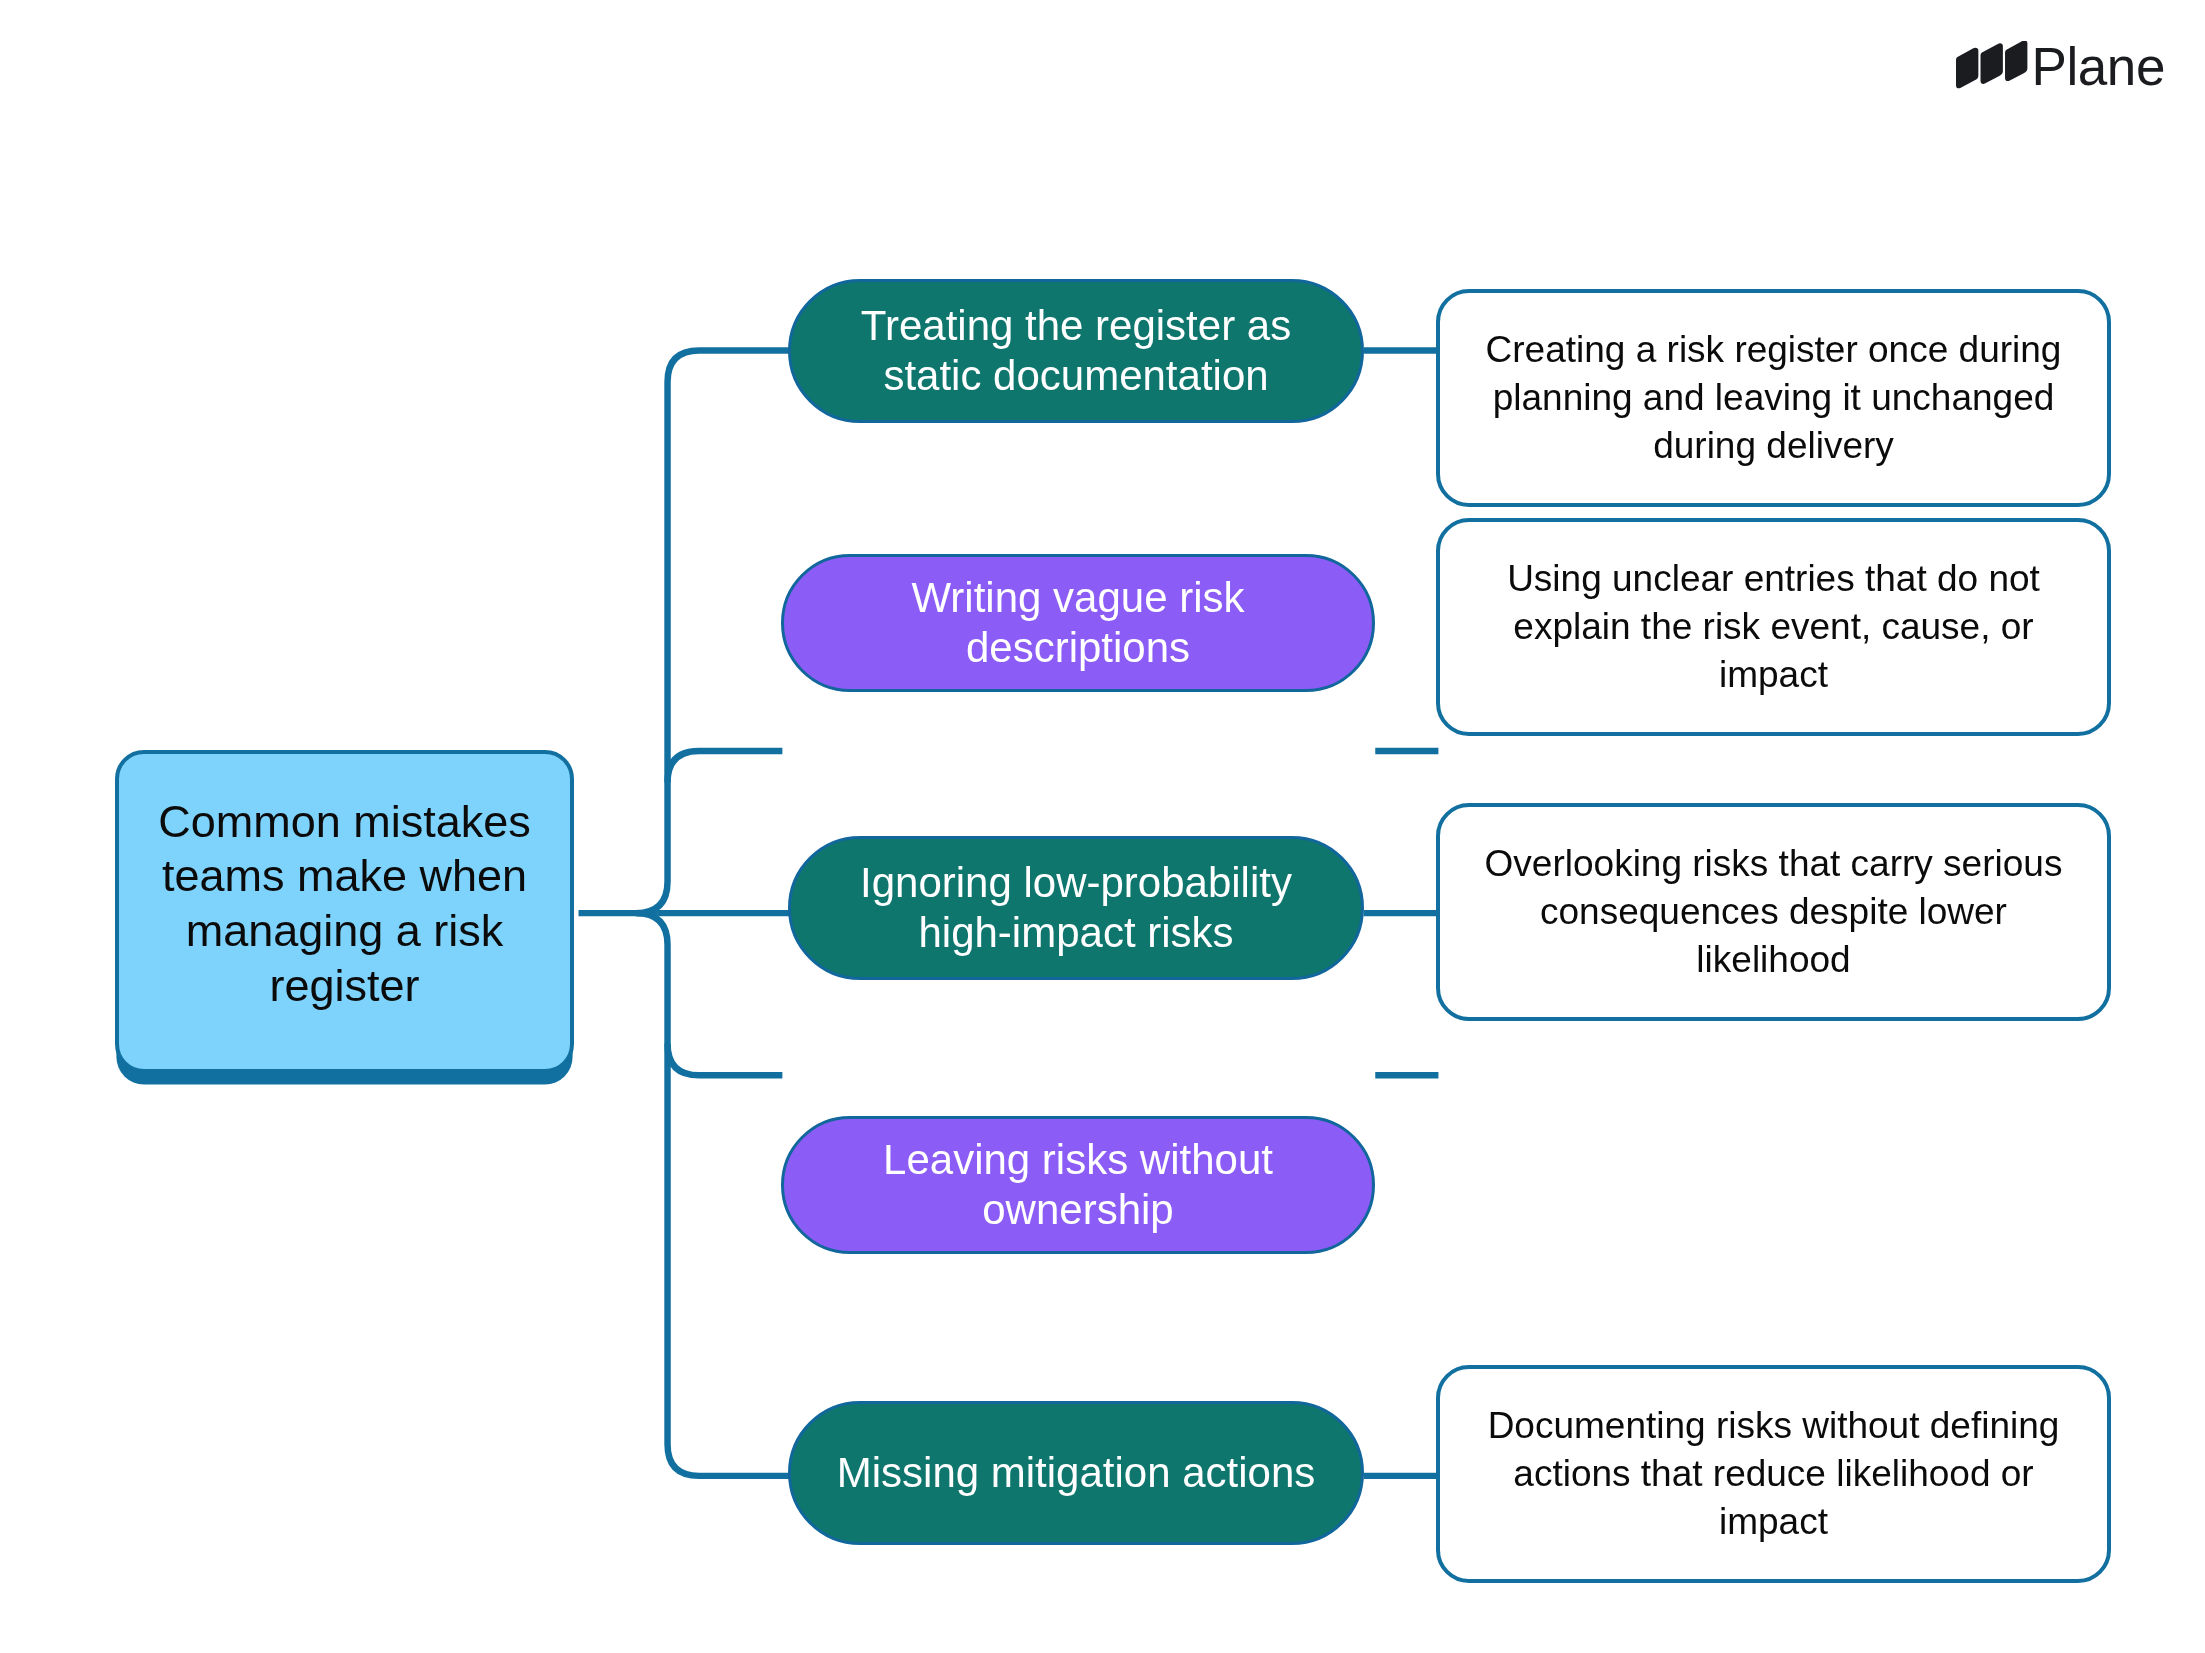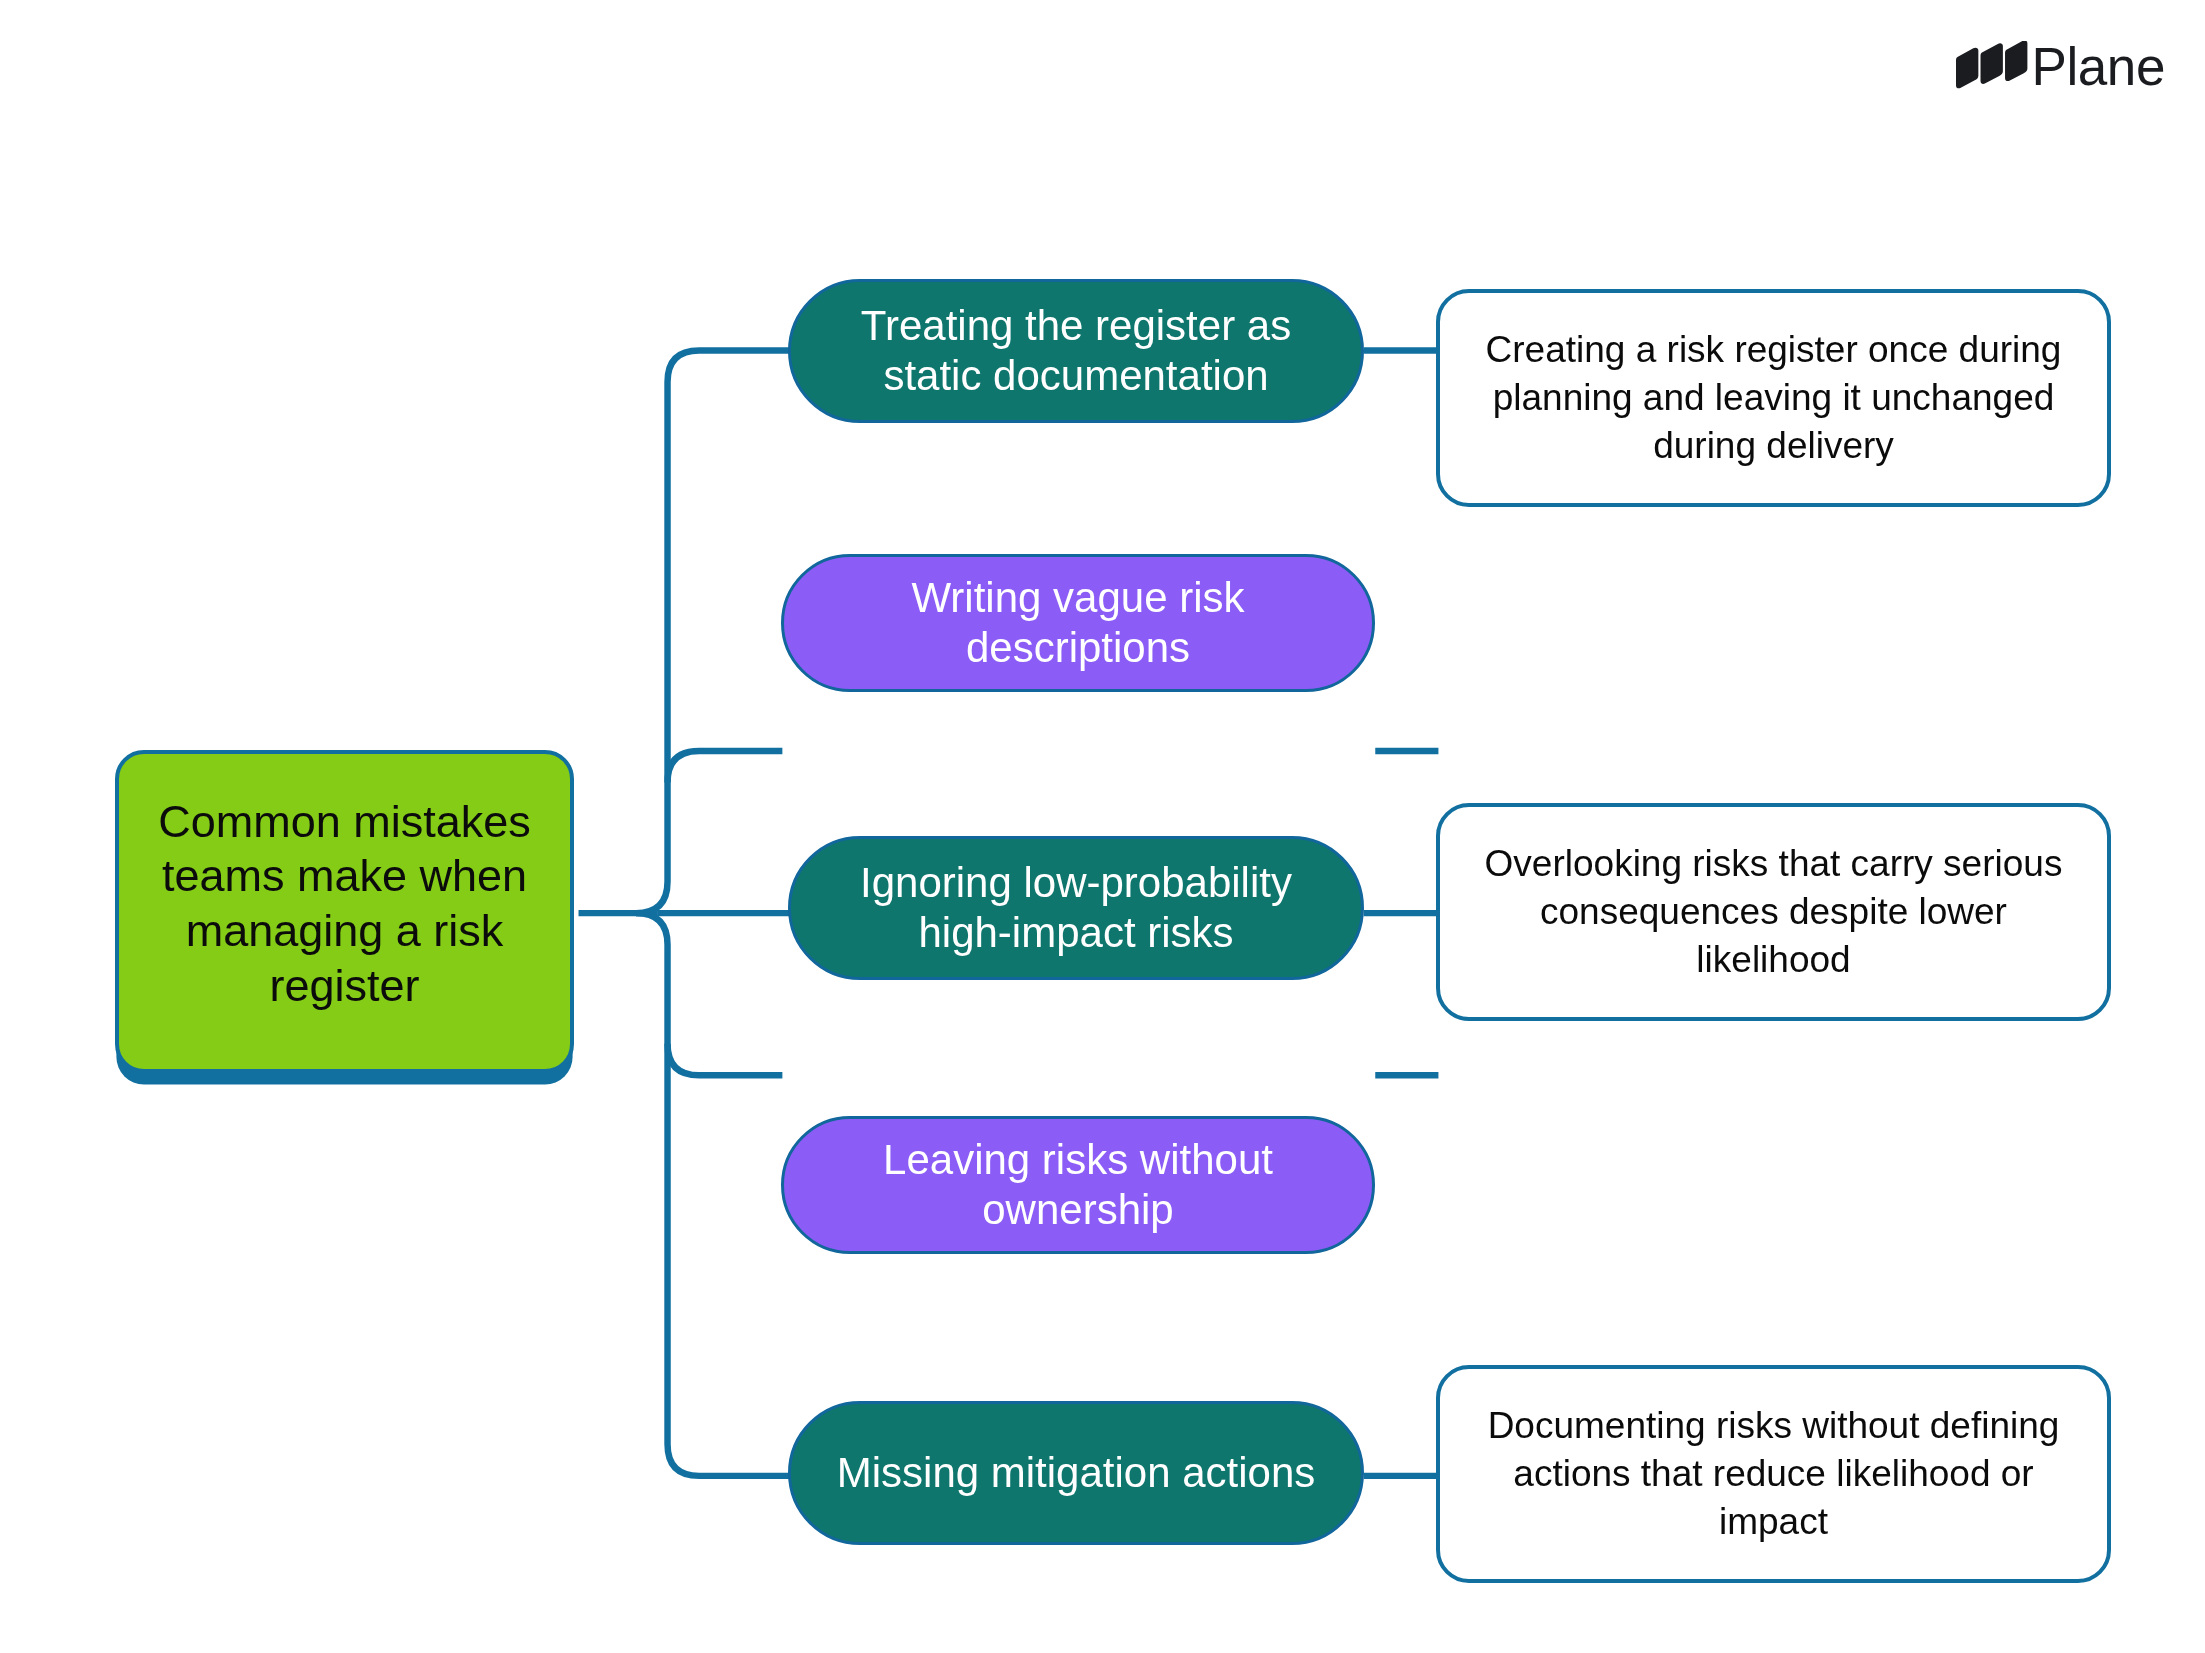--- a/index.html
+++ b/index.html
@@ -52,21 +52,21 @@
   }
 
   
   #root-node {
     position: absolute;
     left: 115px;
     top: 750px;
     width: 459px;
     height: 323px;
     box-sizing: border-box;
-    background: #84cc16;
+    background: #7dd3fc;
     border: 4.3px solid #1270a0;
     border-radius: 29px;
     display: flex;
     align-items: center;
     justify-content: center;
     padding: 18.7px 32px 33px 32px;
     box-shadow: 0 13px 0 -1.4px #1270a0;
   }
   #root-node .root-label {
     font-size: 45px;
@@ -162,20 +162,23 @@
   <div class="branch-pill tone-dark" style="left:788px; top:279px; width:576px; height:144px;">
     <div class="pill-label">Treating the register as static documentation</div>
   </div>
   <div class="desc-card" style="left:1436px; top:241px; width:675px; height:218px;margin-top:48px;">
     <div class="desc-label">Creating a risk register once during planning and leaving it unchanged during delivery</div>
   </div>
 
   <div class="branch-pill tone-light" style="left:781px; top:554px; width:594px; height:138px;">
     <div class="pill-label">Writing vague risk descriptions</div>
   </div>
+  <div class="desc-card" style="left:1436px; top:518px; width:675px; height:218px;">
+    <div class="desc-label">Using unclear entries that do not explain the risk event, cause, or impact</div>
+  </div>
 
   <div class="branch-pill tone-dark" style="left:788px; top:836px; width:576px; height:144px;">
     <div class="pill-label">Ignoring low-probability high-impact risks</div>
   </div>
   <div class="desc-card" style="left:1436px; top:803px; width:675px; height:218px;">
     <div class="desc-label">Overlooking risks that carry serious consequences despite lower likelihood</div>
   </div>
 
   <div class="branch-pill tone-light" style="left:781px; top:1116px; width:594px; height:138px;">
     <div class="pill-label">Leaving risks without ownership</div>

